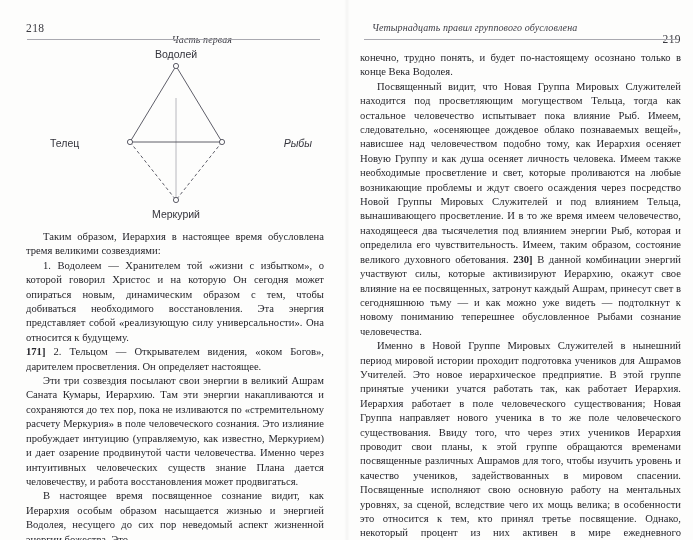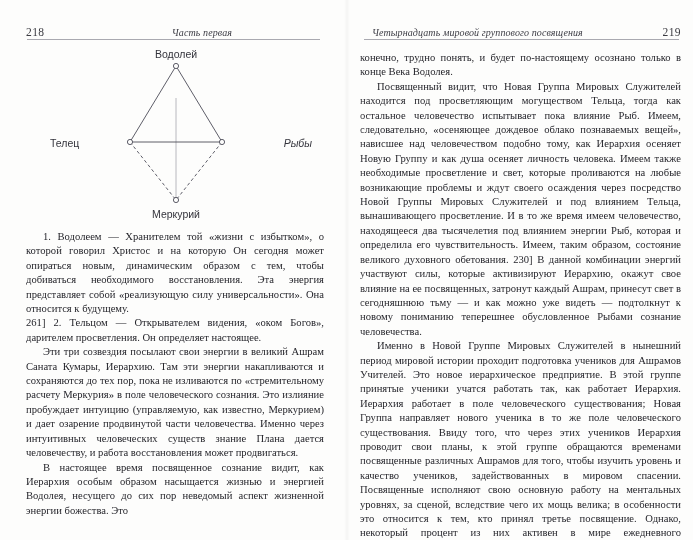--- a/index.html
+++ b/index.html
@@ -26,23 +26,24 @@
     box-sizing: border-box;
   }
   .leaf-left  { left: 0;   width: 346px; padding: 22px 22px 0 26px; }
   .leaf-right { left: 346px; width: 347px; padding: 22px 12px 0 8px; }
 
   
   .runhead {
     position: relative;
     height: 20px;
     display: flex;
-    align-items: center;
+    align-items: flex-end;
     font-size: 10.5px;
     letter-spacing: .1px;
+    flex-direction: column;
   }
   .runhead .folio {
     font-family: "Liberation Serif", serif;
     font-style: normal;
     font-size: 11.5px;
     color: #3a3a40;
     letter-spacing: .4px;
   }
   .runhead .title {
     font-style: italic;
@@ -89,21 +90,21 @@
   .body {
     font-size: 10.6px;
     line-height: 14.4px;
     text-align: justify;
     text-justify: inter-word;
     hyphens: manual;
     color: #26262c;
   }
   .body p { margin: 0; text-indent: 17px; }
   .body p.noindent { text-indent: 0; }
-  .marker { font-weight: normal; }
+  .marker { font-weight: bold; }
 
   .leaf-left  .body { margin-top: 12px; }
   .leaf-right .body { margin-top: 9px; padding-left: 6px; }
 
   
   .gutter-fade {
     position: absolute;
     top: 30px;
     left: 0px;
     width: 17px;
@@ -158,31 +159,32 @@
         <line x1="196" y1="94" x2="150" y2="152" stroke="#4c4c58" stroke-width="0.9" stroke-dasharray="3.2,2.6"></line>
 
         <circle cx="150" cy="18" r="2.6" fill="#fdfdfc" stroke="#4c4c58" stroke-width="0.9"></circle>
         <circle cx="104" cy="94" r="2.6" fill="#fdfdfc" stroke="#4c4c58" stroke-width="0.9"></circle>
         <circle cx="196" cy="94" r="2.6" fill="#fdfdfc" stroke="#4c4c58" stroke-width="0.9"></circle>
         <circle cx="150" cy="152" r="2.6" fill="#fdfdfc" stroke="#4c4c58" stroke-width="0.9"></circle>
       </svg>
     </div>
 
     <div class="body">
+      <p>Таким образом, Иерархия в настоящее время обусловлена тремя великими созвездиями:</p>
       <p>1. Водолеем — Хранителем той «жизни с избытком», о которой говорил Христос и на которую Он сегодня может опираться новым, динамическим образом с тем, чтобы добиваться необходимого восстановления. Эта энергия представляет собой «реализующую силу универсальности». Она относится к будущему.</p>
-      <p class="noindent"><span class="marker">261]</span> <span>2. Тельцом — Открывателем видения, «оком Богов», дарителем просветления. Он определяет настоящее.</span></p>
+      <p class="noindent"><span class="marker">171]</span> <span>2. Тельцом — Открывателем видения, «оком Богов», дарителем просветления. Он определяет настоящее.</span></p>
       <p>Эти три созвездия посылают свои энергии в великий Ашрам Саната Кумары, Иерархию. Там эти энергии накапливаются и сохраняются до тех пор, пока не изливаются по «стремительному расчету Меркурия» в поле человеческого сознания. Это излияние пробуждает интуицию (управляемую, как известно, Меркурием) и дает озарение продвинутой части человечества. Именно через интуитивных человеческих существ знание Плана дается человечеству, и работа восстановления может продвигаться.</p>
       <p>В настоящее время посвященное сознание видит, как Иерархия особым образом насыщается жизнью и энергией Водолея, несущего до сих пор неведомый аспект жизненной энергии божества. Это</p>
     </div>
   </div>
 
   <div class="leaf leaf-right">
 
     <div class="runhead runhead-right">
-      <span class="title">Четырнадцать мировой группового посвящения</span>
+      <span class="title">Четырнадцать правил группового обусловлена</span>
       <span class="folio">219</span>
       <div class="rule"></div>
     </div>
 
     <div class="body">
       <p class="noindent">конечно, трудно понять, и будет по-настоящему осознано только в конце Века Водолея.</p>
       <p><span>Посвященный видит, что Новая Группа Мировых Служителей находится под просветляющим могуществом Тельца, тогда как остальное человечество испытывает пока влияние Рыб. Имеем, следовательно, «осеняющее дождевое облако познаваемых вещей», нависшее над человечеством подобно тому, как Иерархия осеняет Новую Группу и как душа осеняет личность человека. Имеем также необходимые просветление и свет, которые проливаются на любые возникающие проблемы и ждут своего осаждения через посредство Новой Группы Мировых Служителей и под влиянием Тельца, вынашивающего просветление. И в то же время имеем человечество, находящееся два тысячелетия под влиянием энергии Рыб, которая и определила его чувствительность. Имеем, таким образом, состояние великого духовного обетования.</span> <span class="marker">230]</span> <span>В данной комбинации энергий участвуют силы, которые активизируют Иерархию, окажут свое влияние на ее посвященных, затронут каждый Ашрам, принесут свет в сегодняшнюю тьму — и как можно уже видеть — подтолкнут к новому пониманию теперешнее обусловленное Рыбами сознание человечества.</span></p>
       <p>Именно в Новой Группе Мировых Служителей в нынешний период мировой истории проходит подготовка учеников для Ашрамов Учителей. Это новое иерархическое предприятие. В этой группе принятые ученики учатся работать так, как работает Иерархия. Иерархия работает в поле человеческого существования; Новая Группа направляет нового ученика в то же поле человеческого существования. Ввиду того, что через этих учеников Иерархия проводит свои планы, к этой группе обращаются временами посвященные различных Ашрамов для того, чтобы изучить уровень и качество учеников, задействованных в мировом спасении. Посвященные исполняют свою основную работу на ментальных уровнях, за сценой, вследствие чего их мощь велика; в особенности это относится к тем, кто принял третье посвящение. Однако, некоторый процент из них активен в мире ежедневного существования.</p>
 
     </div>

